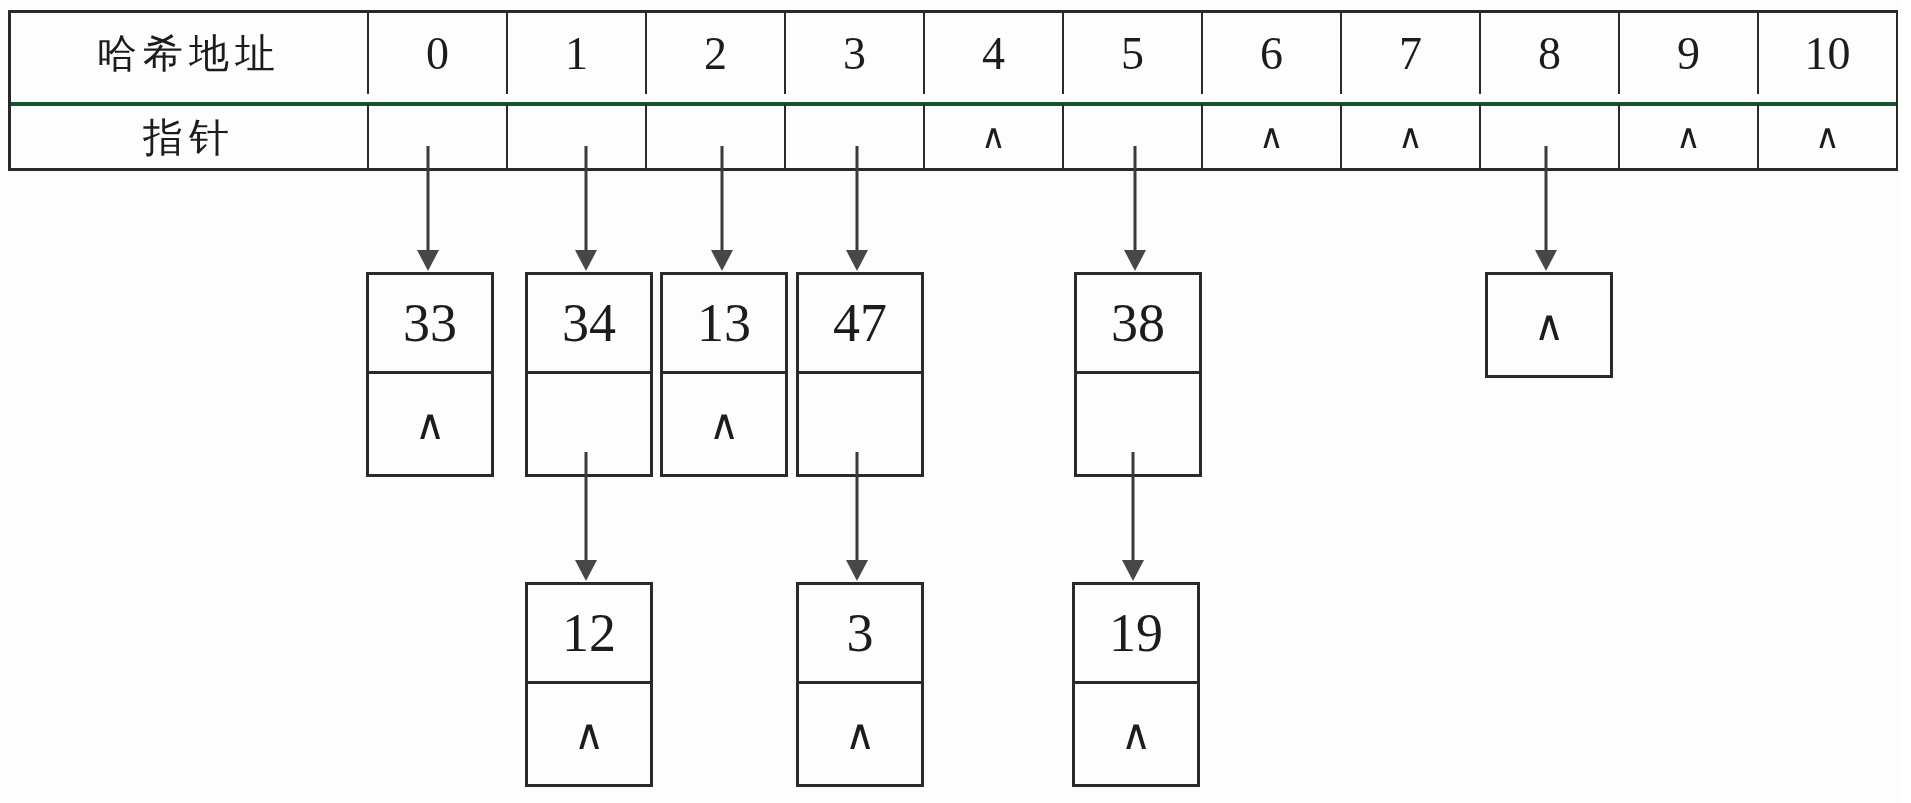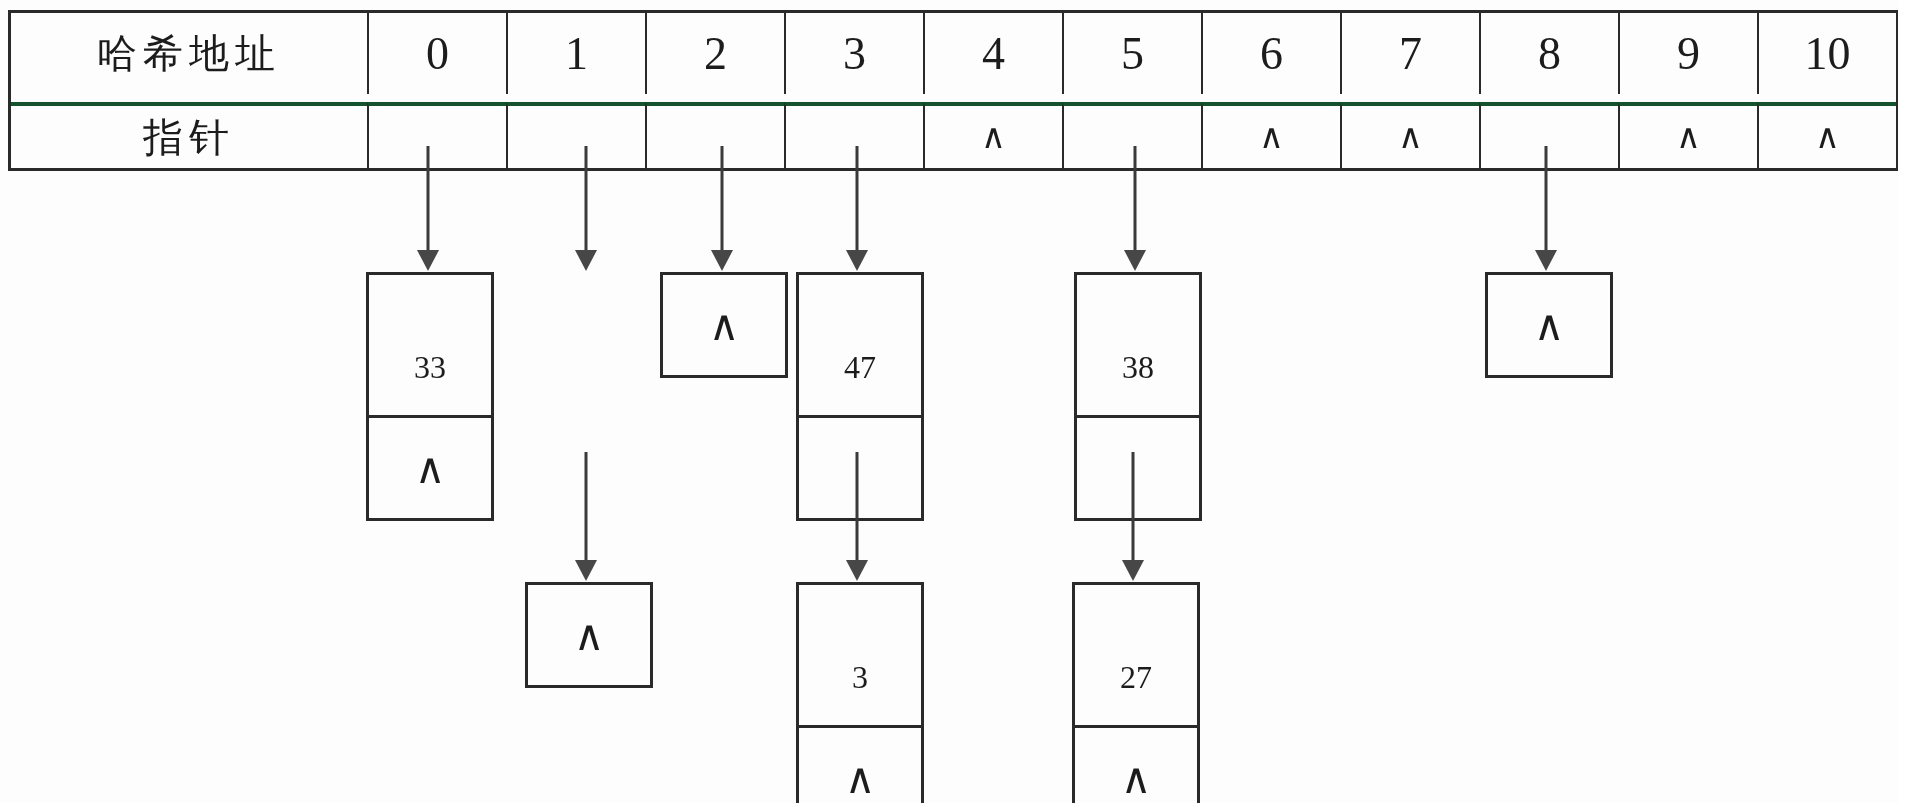--- a/index.html
+++ b/index.html
@@ -43,22 +43,21 @@
     border: 3px solid #2a2a2a;
     background: #fdfdfd;
     box-sizing: content-box;
   }
   .nval {
     height: 96px;
     border-bottom: 3px solid #2a2a2a;
     display: flex;
     align-items: center;
     justify-content: center;
-    font-size: 32px;
-    margin-top: 44px;
+    font-size: 54px;
   }
   .nptr {
     height: 100px;
     display: flex;
     align-items: center;
     justify-content: center;
     font-size: 42px;
   }
 
   
@@ -140,21 +139,26 @@
     </div>
   <div class="varrow" style="left:1535px; top:146px; height:125px;">
       <i class="line"></i>
       <i class="head"></i>
     </div>
 
   <div class="node" style="left:366px;  top:272px;">
     <div class="nval">33</div>
     <div class="nptr">∧</div>
   </div>
+  <div class="node" style="left:525px;  top:272px;">
+    <div class="nval">34</div>
+    <div class="nptr"></div>
+  </div>
   <div class="node" style="left:660px;  top:272px;">
+    <div class="nval">13</div>
     <div class="nptr">∧</div>
   </div>
   <div class="node" style="left:796px;  top:272px;text-align:right;">
     <div class="nval">47</div>
     <div class="nptr"></div>
   </div>
   <div class="node" style="left:1074px; top:272px;">
     <div class="nval">38</div>
     <div class="nptr"></div>
   </div>
@@ -169,24 +173,25 @@
   <div class="varrow" style="left:846px;  top:452px; height:129px;">
       <i class="line"></i>
       <i class="head"></i>
     </div>
   <div class="varrow" style="left:1122px; top:452px; height:129px;">
       <i class="line"></i>
       <i class="head"></i>
     </div>
 
   <div class="node" style="left:525px;  top:582px;">
+    <div class="nval">12</div>
     <div class="nptr">∧</div>
   </div>
   <div class="node" style="left:796px;  top:582px;">
     <div class="nval">3</div>
     <div class="nptr">∧</div>
   </div>
   <div class="node" style="left:1072px; top:582px;">
-    <div class="nval">27</div>
+    <div class="nval">19</div>
     <div class="nptr">∧</div>
   </div>
 
 </div>
 
 </body></html>

